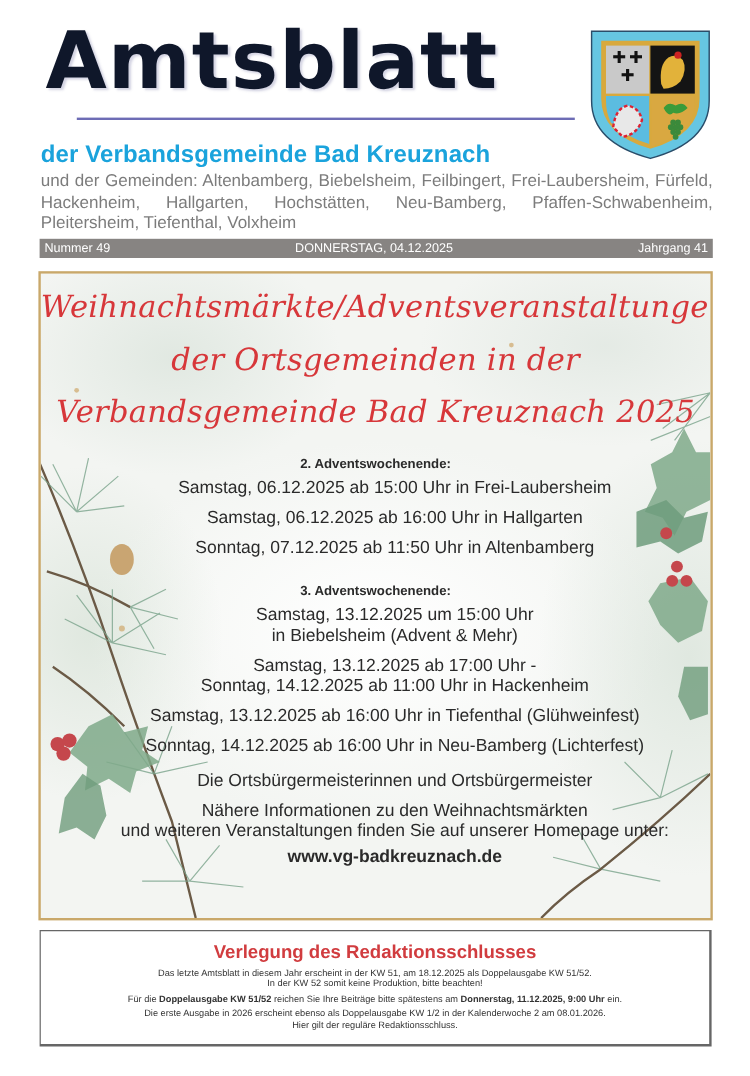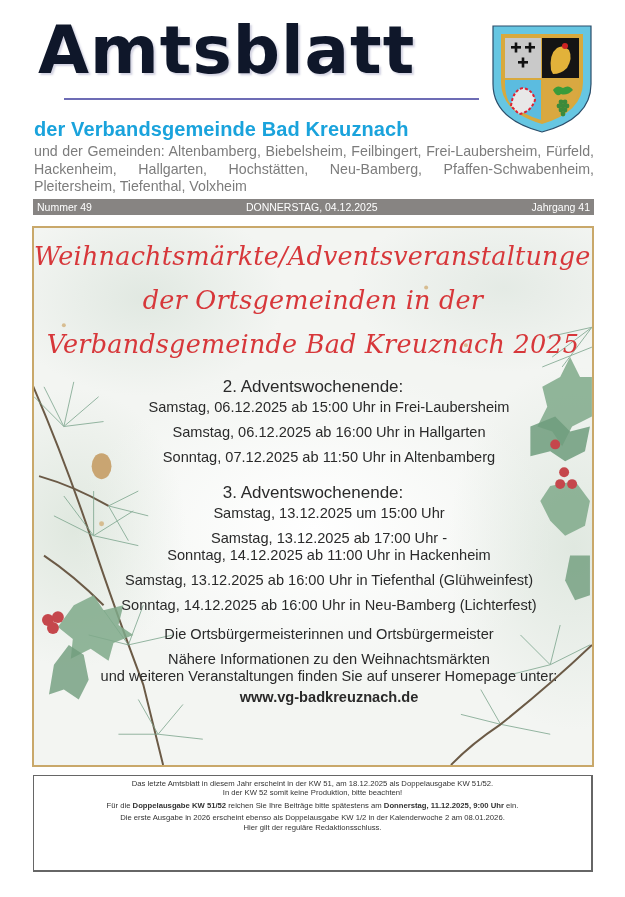--- a/index.html
+++ b/index.html
@@ -57,21 +57,21 @@
   .poster-headline {
     position: absolute; left: 0; top: 6px; width: 100%; text-align: center;
     font-family: "DejaVu Serif", serif; font-style: italic;
     color: #d7373a; font-size: 25.5px; line-height: 44px;
     letter-spacing: 0.2px;
   }
   .poster-body {
     position: absolute; left: 0; top: 150px; width: 100%; text-align: center;
     color: #2a2a2a; font-size: 14.6px;
   }
-  .sec-title { font-weight: normal; font-size: 17px; line-height: 18px; }
+  .sec-title { font-weight: bold; font-size: 11px; line-height: 18px; }
   .ev { line-height: 17px; margin-left: 32px; }
   .ev-gap { height: 8px; }
   .sec-gap { height: 18px; }
   .url { font-weight: bold; }
 
   
   .notice {
     position: absolute; left: 33px; top: 775px; width: 560px; height: 97px;
     border: 2px solid #666; border-top-width: 1px; border-left-width: 1px;
     background: #fff; text-align: center; color: #333;
@@ -194,20 +194,21 @@
     <div class="ev-gap"></div>
     <div class="ev">Samstag, 06.12.2025 ab 16:00 Uhr in Hallgarten</div>
     <div class="ev-gap"></div>
     <div class="ev">Sonntag, 07.12.2025 ab 11:50 Uhr in Altenbamberg</div>
 
     <div class="sec-gap"></div>
     <div class="sec-title">3. Adventswochenende:</div>
     <div style="height:3px"></div>
     <div class="ev">
       <div>Samstag, 13.12.2025 um 15:00 Uhr</div>
+      <div>in Biebelsheim (Advent &amp; Mehr)</div>
     </div>
     <div class="ev-gap"></div>
     <div class="ev">
       <div>Samstag, 13.12.2025 ab 17:00 Uhr -</div>
       <div>Sonntag, 14.12.2025 ab 11:00 Uhr in Hackenheim</div>
     </div>
     <div class="ev-gap"></div>
     <div class="ev">Samstag, 13.12.2025 ab 16:00 Uhr in Tiefenthal (Glühweinfest)</div>
     <div class="ev-gap"></div>
     <div class="ev">Sonntag, 14.12.2025 ab 16:00 Uhr in Neu-Bamberg (Lichterfest)</div>
@@ -220,20 +221,21 @@
     <div class="ev">
       <div>Nähere Informationen zu den Weihnachtsmärkten</div>
       <div>und weiteren Veranstaltungen finden Sie auf unserer Homepage unter:</div>
     </div>
     <div style="height:4px"></div>
     <div class="ev url">www.vg-badkreuznach.de</div>
   </div>
 </div>
 
 <div class="notice">
+  <div class="notice-title">Verlegung des Redaktionsschlusses</div>
   <div style="height:3px"></div>
   <p>Das letzte Amtsblatt in diesem Jahr erscheint in der KW 51, am 18.12.2025 als Doppelausgabe KW 51/52.</p>
   <p>In der KW 52 somit keine Produktion, bitte beachten!</p>
   <div class="gap"></div>
   <p>
     <span>Für die </span><b>Doppelausgabe KW 51/52</b><span> reichen Sie Ihre Beiträge bitte spätestens am </span><b>Donnerstag, 11.12.2025, 9:00 Uhr</b><span> ein.</span>
   </p>
   <div class="gap"></div>
   <p>Die erste Ausgabe in 2026 erscheint ebenso als Doppelausgabe KW 1/2 in der Kalenderwoche 2 am 08.01.2026.</p>
   <p>Hier gilt der reguläre Redaktionsschluss.</p>

